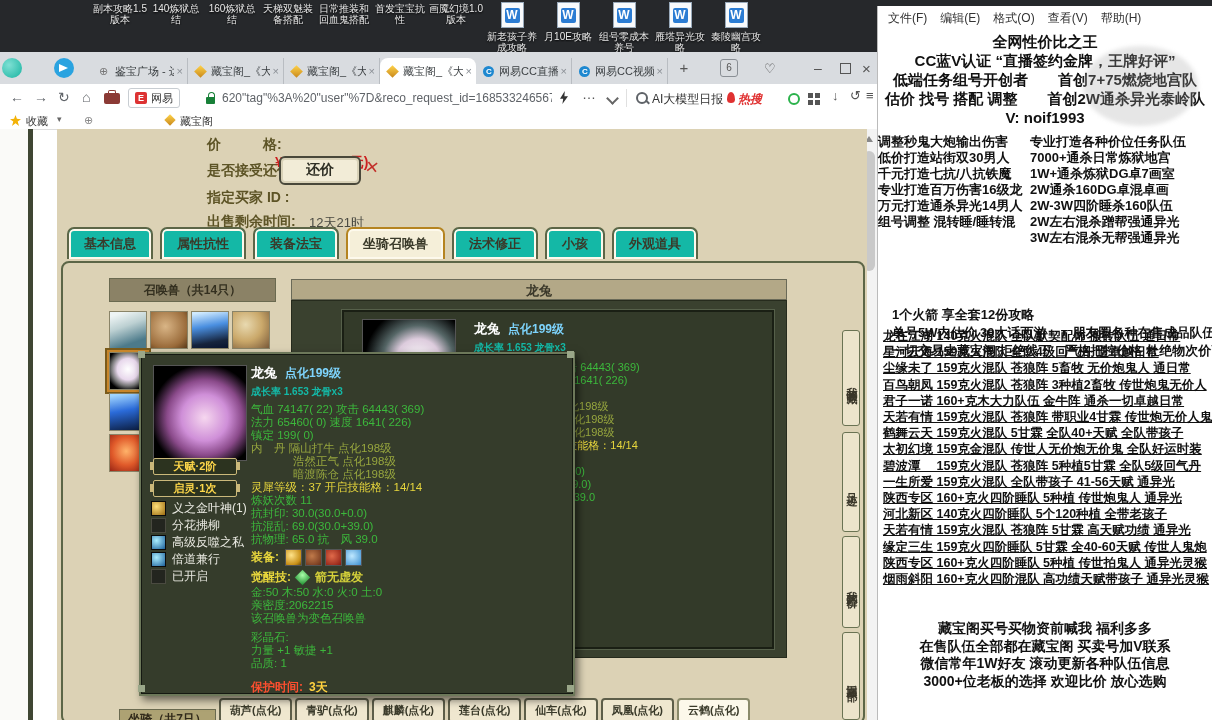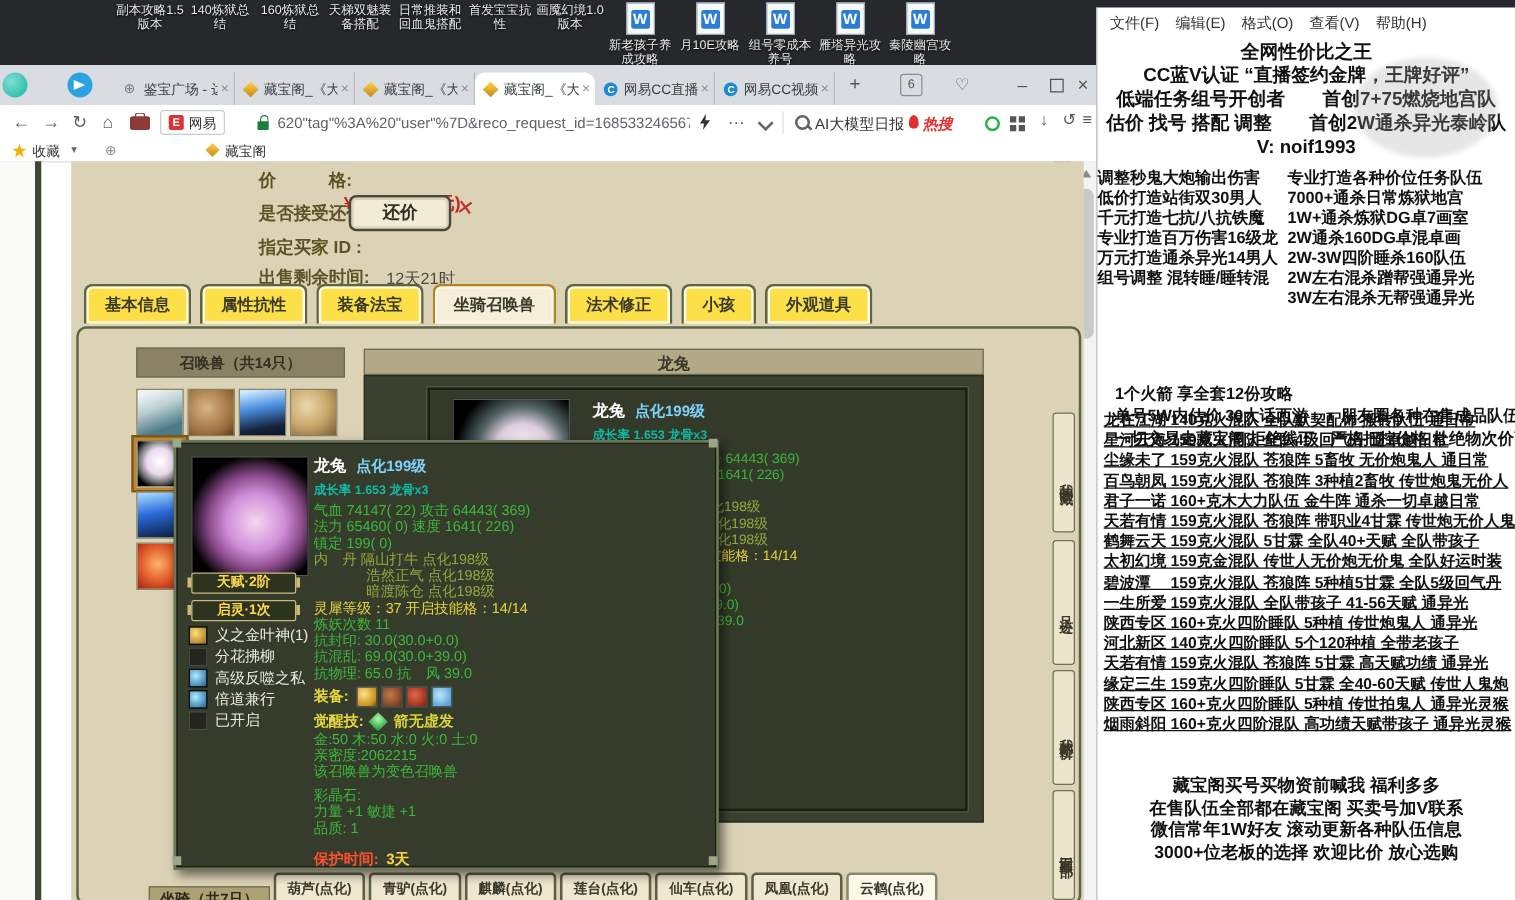--- a/index.html
+++ b/index.html
@@ -100,21 +100,21 @@
   .sb-thumb{position:absolute;left:2px;top:22px;width:12px;height:120px;background:#c9c9c9;border-radius:6px;cursor:grab;}
   .plabel{position:absolute;font-size:14px;font-weight:bold;color:#5d5426;white-space:pre;}
   .pvalue-red{position:absolute;font-size:14px;font-weight:bold;color:#cc1f1f;}
   .pvalue{position:absolute;font-size:13px;color:#4a4a42;}
   .bargain-btn{position:absolute;left:222px;top:27px;width:78px;height:25px;background:#f2ecd7;
     border:2px solid #49483a;border-radius:6px;box-shadow:inset 0 0 0 2px #d9d2b8;
     font-size:14px;font-weight:bold;color:#2f2f25;text-align:center;line-height:23px;cursor:pointer;}
   .redx{position:absolute;left:308px;top:28px;color:#c2302a;font-size:17px;font-weight:bold;transform:rotate(8deg);}
   .redx::after{content:"✕";}
   .ptabs{position:absolute;left:10px;top:98px;display:flex;gap:7px;}
-  .ptab{padding:6px 15px;background:#fde047;border:2px solid #5c6647;border-bottom:none;
+  .ptab{padding:6px 15px;background:#14b8a6;border:2px solid #5c6647;border-bottom:none;
     border-radius:7px 7px 0 0;font-size:13px;font-weight:bold;color:#3a3a2a;
     box-shadow:inset 0 0 0 2px #fdf9ec;cursor:pointer;white-space:nowrap;}
   .ptab.active{border-color:#b58420;background:#f5efd9;}
   .bigpanel{position:absolute;left:4px;top:132px;width:800px;height:459px;border:2px solid #5c6647;border-radius:8px;}
   
   .sum-head{position:absolute;left:52px;top:149px;width:165px;height:22px;background:#8b8266;
     border:1px solid #6a6a50;font-size:12px;font-weight:bold;color:#332f1f;text-align:center;line-height:22px;}
   .sum-grid{position:absolute;left:52px;top:182px;width:165px;display:grid;grid-template-columns:repeat(4,38px);gap:3px;}
   .tile{width:38px;height:38px;border:1px solid #8a8468;box-sizing:border-box;background:#1b1d18;cursor:pointer;}
   .tile.bear{background:linear-gradient(160deg,#eef4f4 10%,#bcd0d2 40%,#4c7a8a 80%);}

